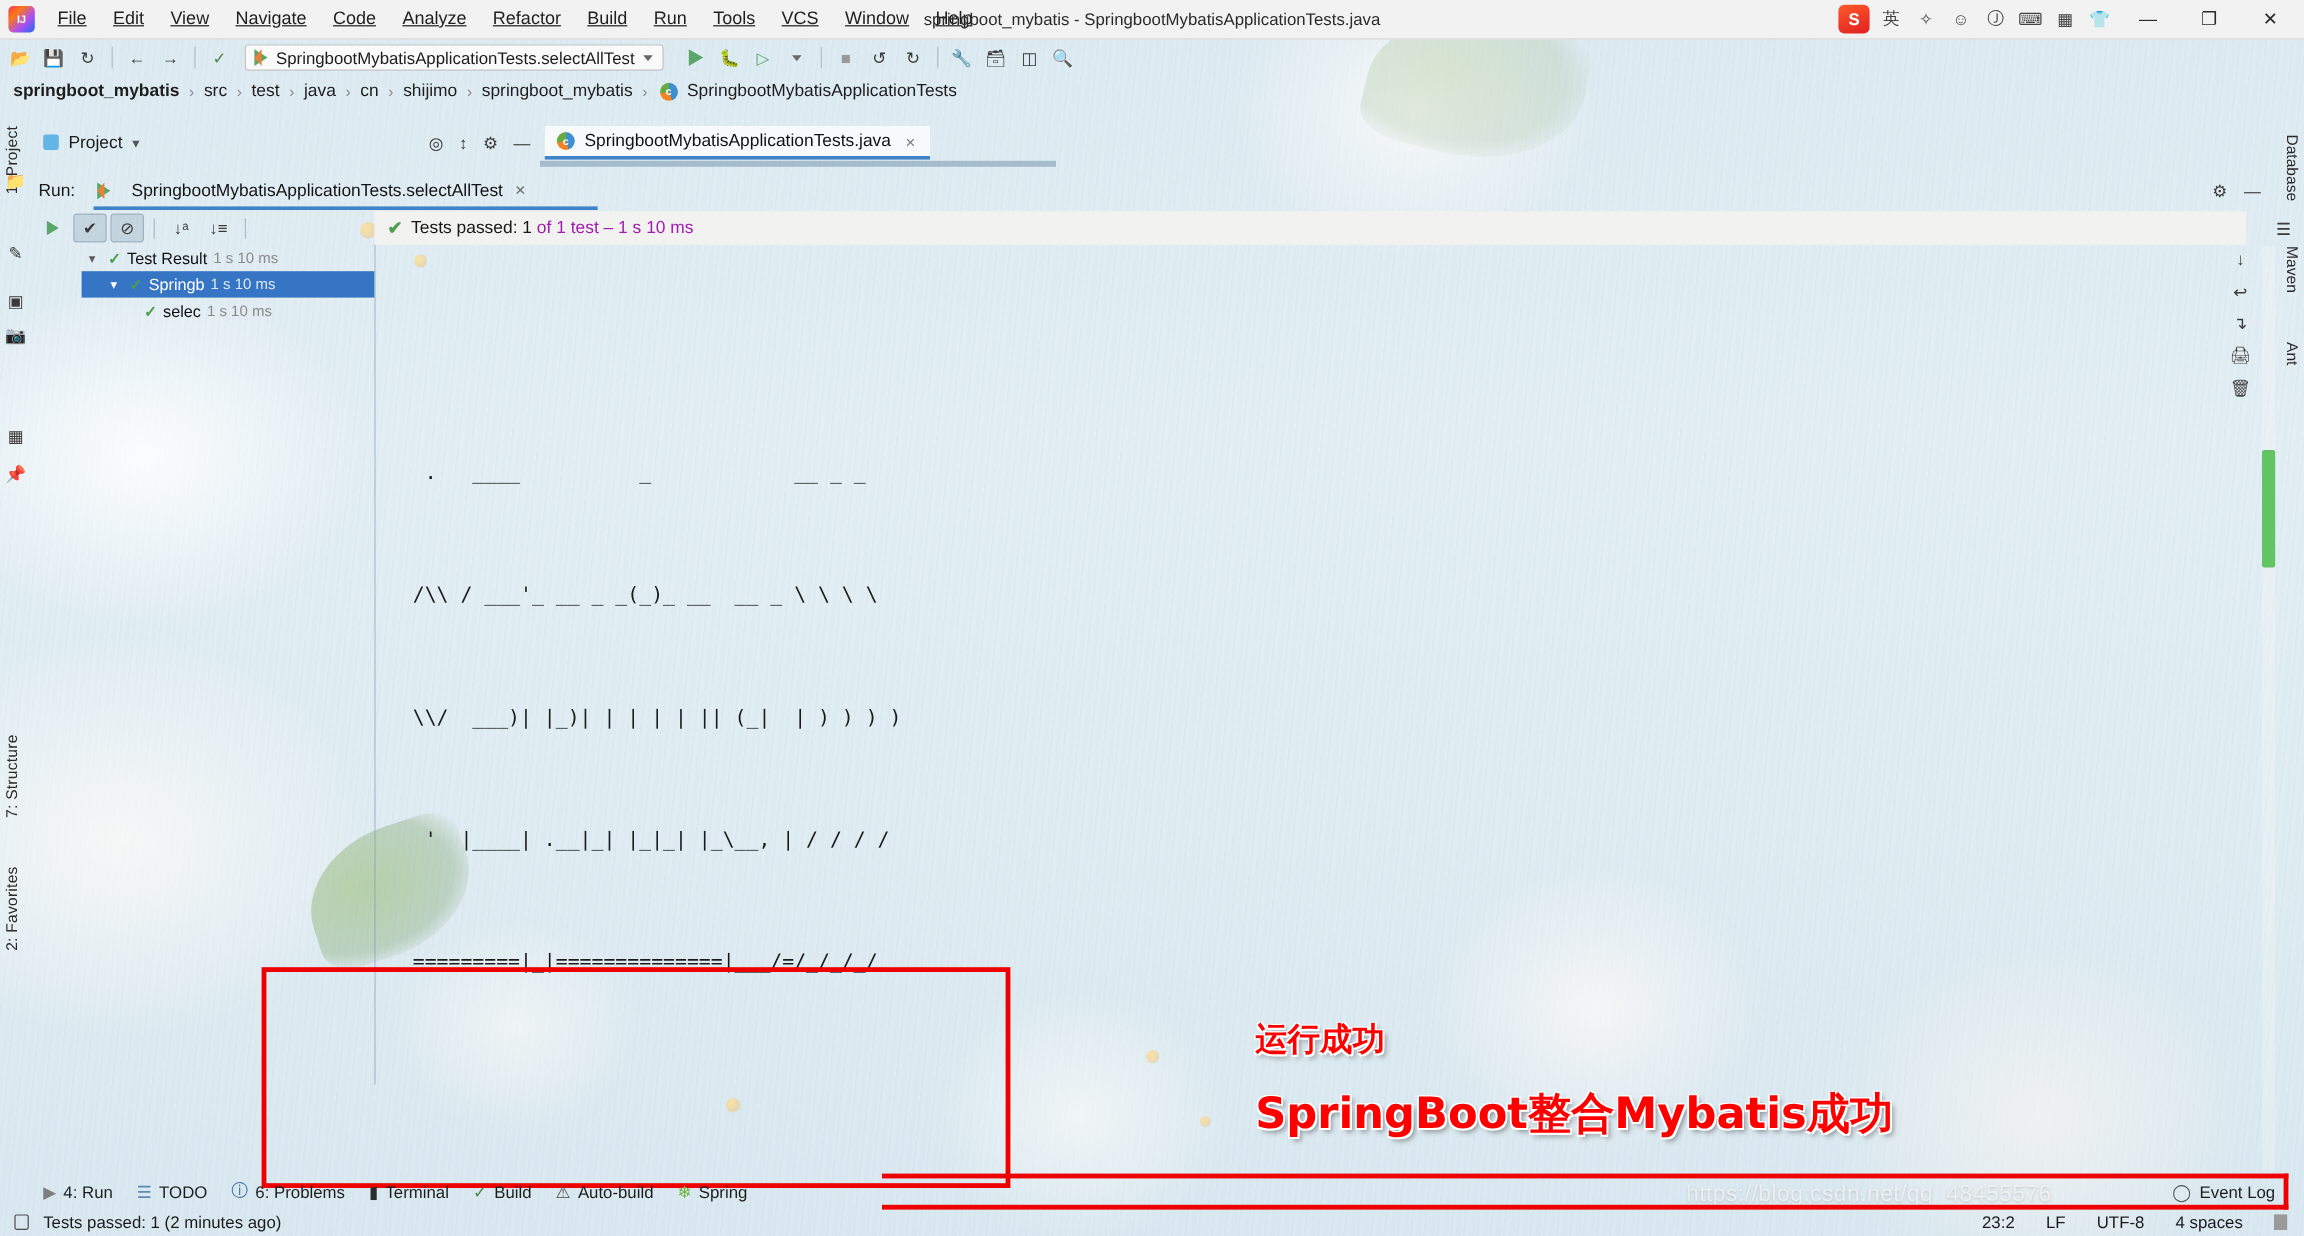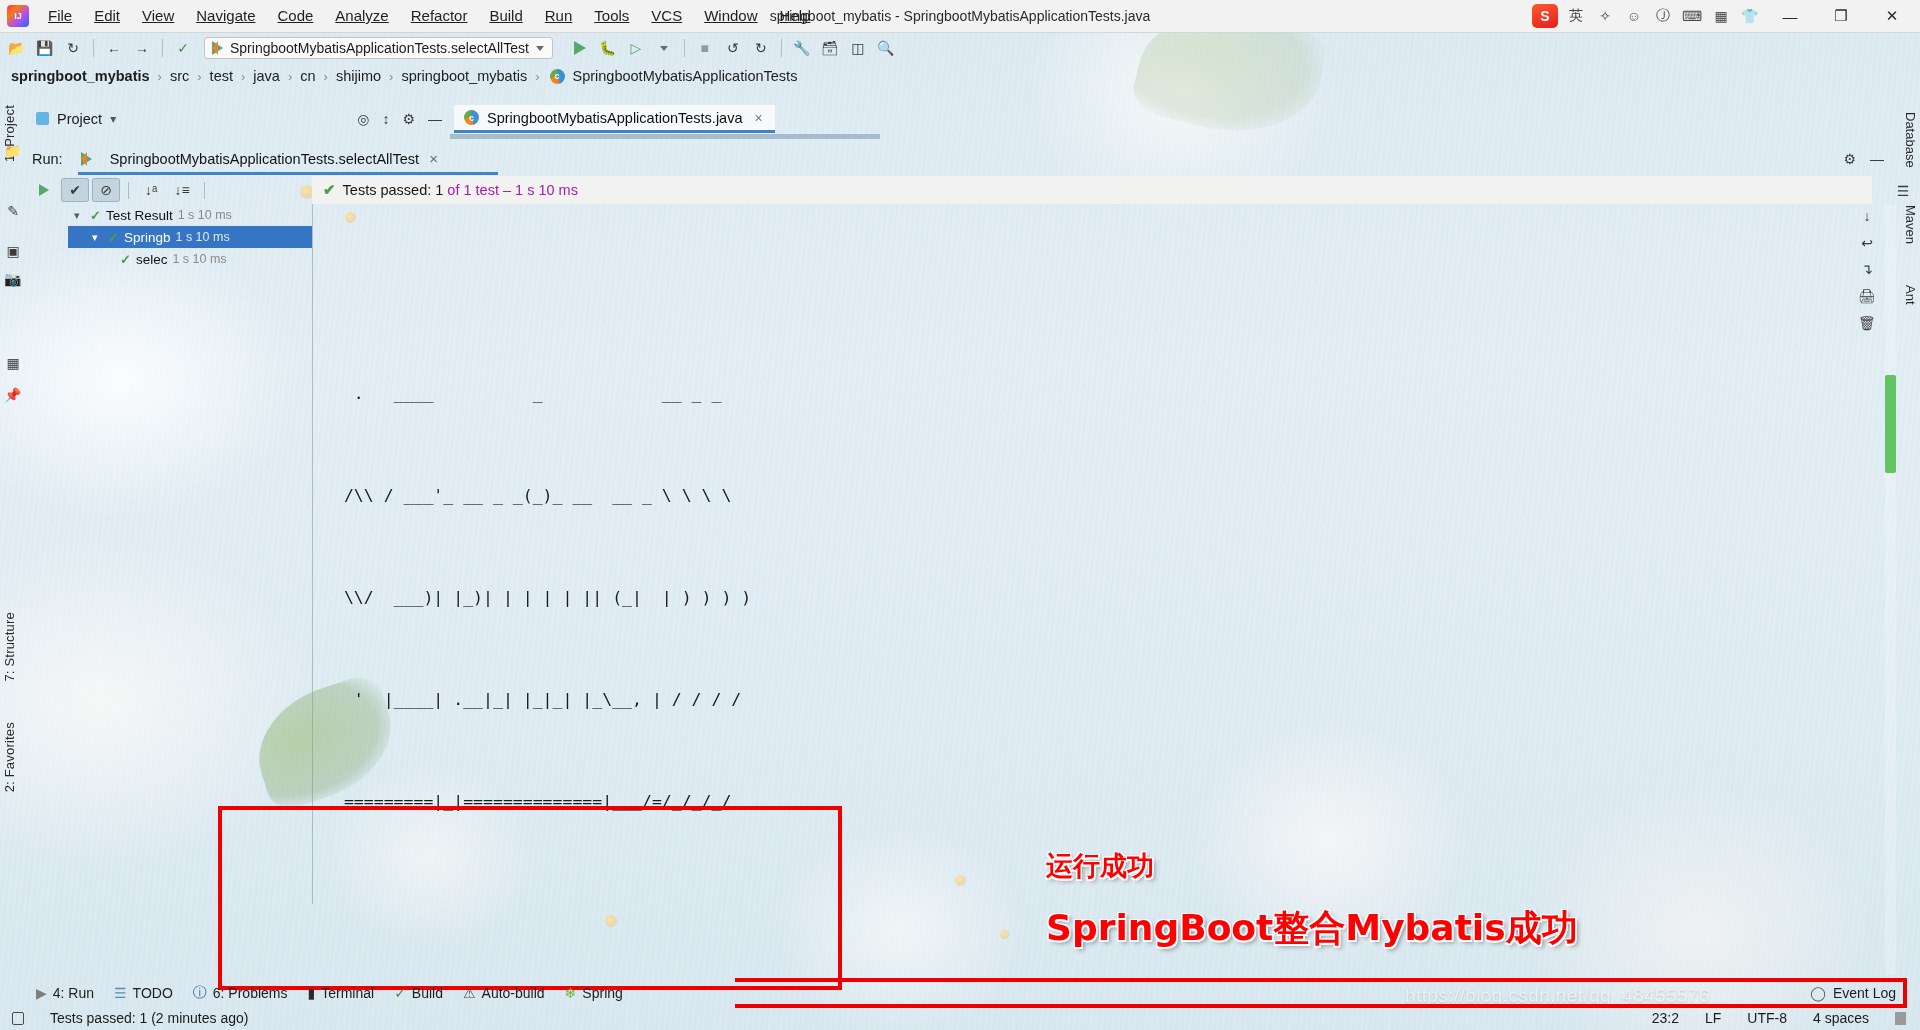--- a/index.html
+++ b/index.html
@@ -246,21 +246,21 @@
     position: absolute; top: 980px; left: 0; width: 1920px; height: 26px;
     display: flex; align-items: center; gap: 20px; padding-left: 36px;
     font-size: 14px; color: #1d1d1d; z-index: 30;
   }
   .bs-item { display: flex; align-items: center; gap: 6px; white-space: nowrap; }
   #event-log { margin-left: auto; padding-right: 24px; display: flex; align-items: center; gap: 7px; }
 
   
   #statusbar {
     position: absolute; top: 1006px; left: 0; width: 1920px; height: 24px;
-    display: flex; align-items: center; gap: 26px; padding: 0 14px 0 12px;
+    display: flex; align-items: center; gap: 12px; padding: 0 14px 0 12px;
     font-size: 14px; color: #1b1b1b; z-index: 30;
   }
   #status-right { margin-left: auto; display: flex; align-items: center; gap: 26px; }
   #watermark {
     position: absolute; left: 1405px; top: 985px;
     font-size: 19px; color: rgba(245,245,245,0.82); z-index: 27;
     font-family: "Liberation Sans", sans-serif; letter-spacing: .4px;
     text-shadow: 0 1px 2px rgba(120,120,120,0.35);
   }
   .lockbox { width: 12px; height: 13px; border: 1.5px solid #4a4a4a; border-radius: 2px; }

